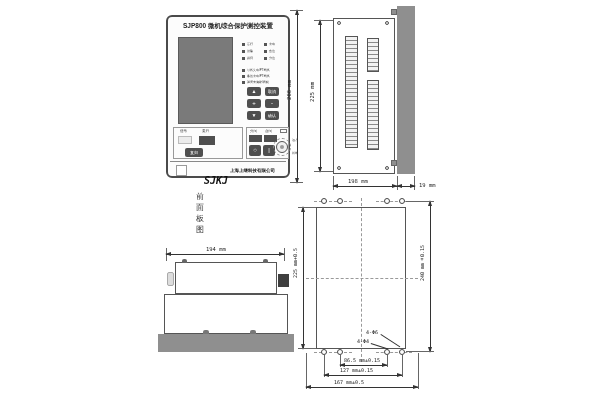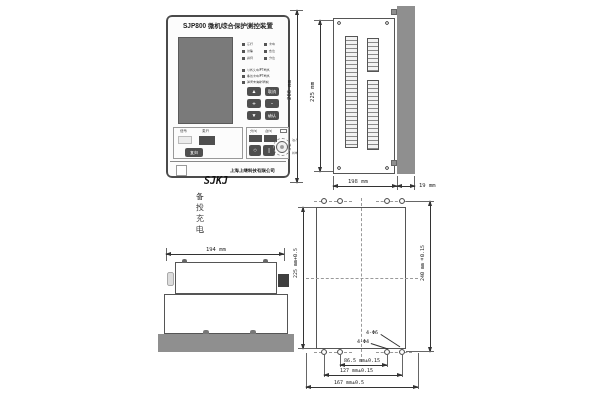--- a/index.html
+++ b/index.html
@@ -87,21 +87,21 @@
         <div class="abs" style="left:33px;top:17px;width:4px;height:4px;background:#999;border-radius:50%;"></div>
         <div class="microlbl" style="left:45px;top:11px;">远方</div>
         <div class="microlbl" style="left:45px;top:24px;">就地</div>
       </div>
 
       <div class="abs" style="left:2px;top:144px;width:116px;height:0;border-top:1px solid #888;"></div>
       <div class="abs" style="left:8px;top:148px;width:11px;height:11px;border:1px solid #999;background:#fff;"></div>
       <div class="lbl" style="left:36px;top:159px;font-size:10px;font-weight:bold;font-style:italic;color:#111;">SJKJ</div>
       <div class="abs zh" style="left:62px;top:151px;font-size:4.5px;font-weight:bold;white-space:nowrap;color:#111;">上海上继科技有限公司</div>
     </div>
-    <div class="abs zh" style="left:196px;top:191px;font-size:8px;color:#333;">备投充电</div>
+    <div class="abs zh" style="left:196px;top:191px;font-size:8px;color:#333;">前面板图</div>
 
     <div class="dv" style="left:297px;top:10px;height:173px;"></div>
     <div class="ext" style="left:290px;top:10px;width:13px;height:1px;"></div>
     <div class="ext" style="left:290px;top:182px;width:13px;height:1px;"></div>
     <div class="lbl vl" style="left:287px;top:80px;font-size:5.5px;">266 mm</div>
   </div>
 
   <div class="g">
     <div class="dv" style="left:320px;top:20px;height:152px;"></div>
     <div class="ext" style="left:314px;top:20px;width:20px;height:1px;"></div>

